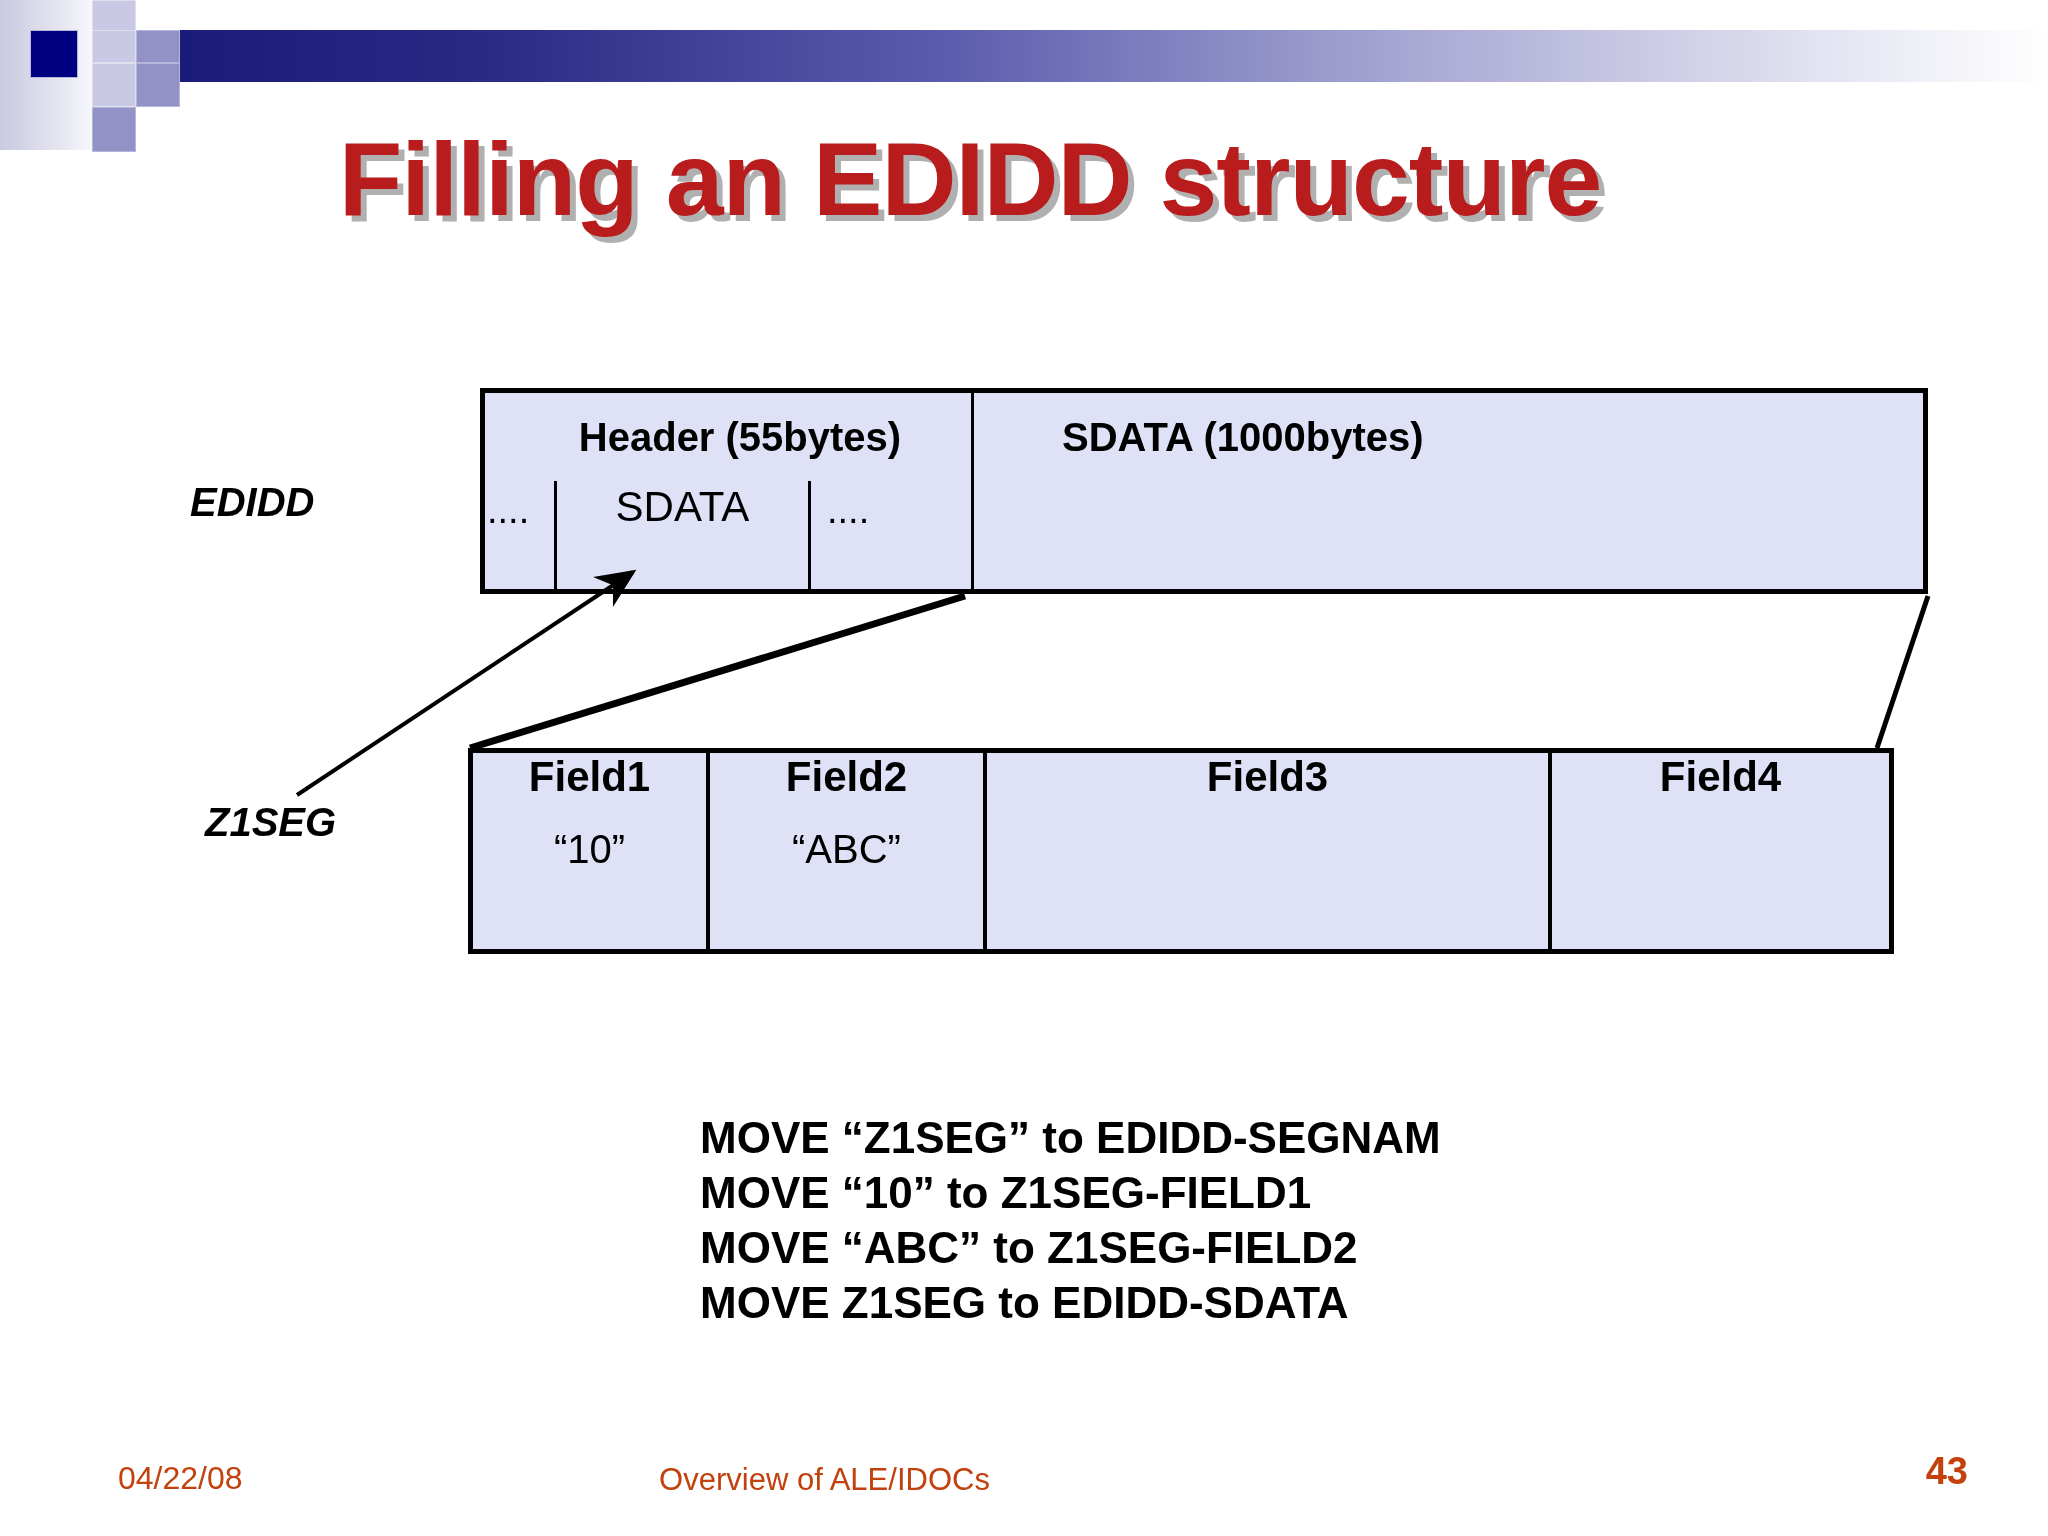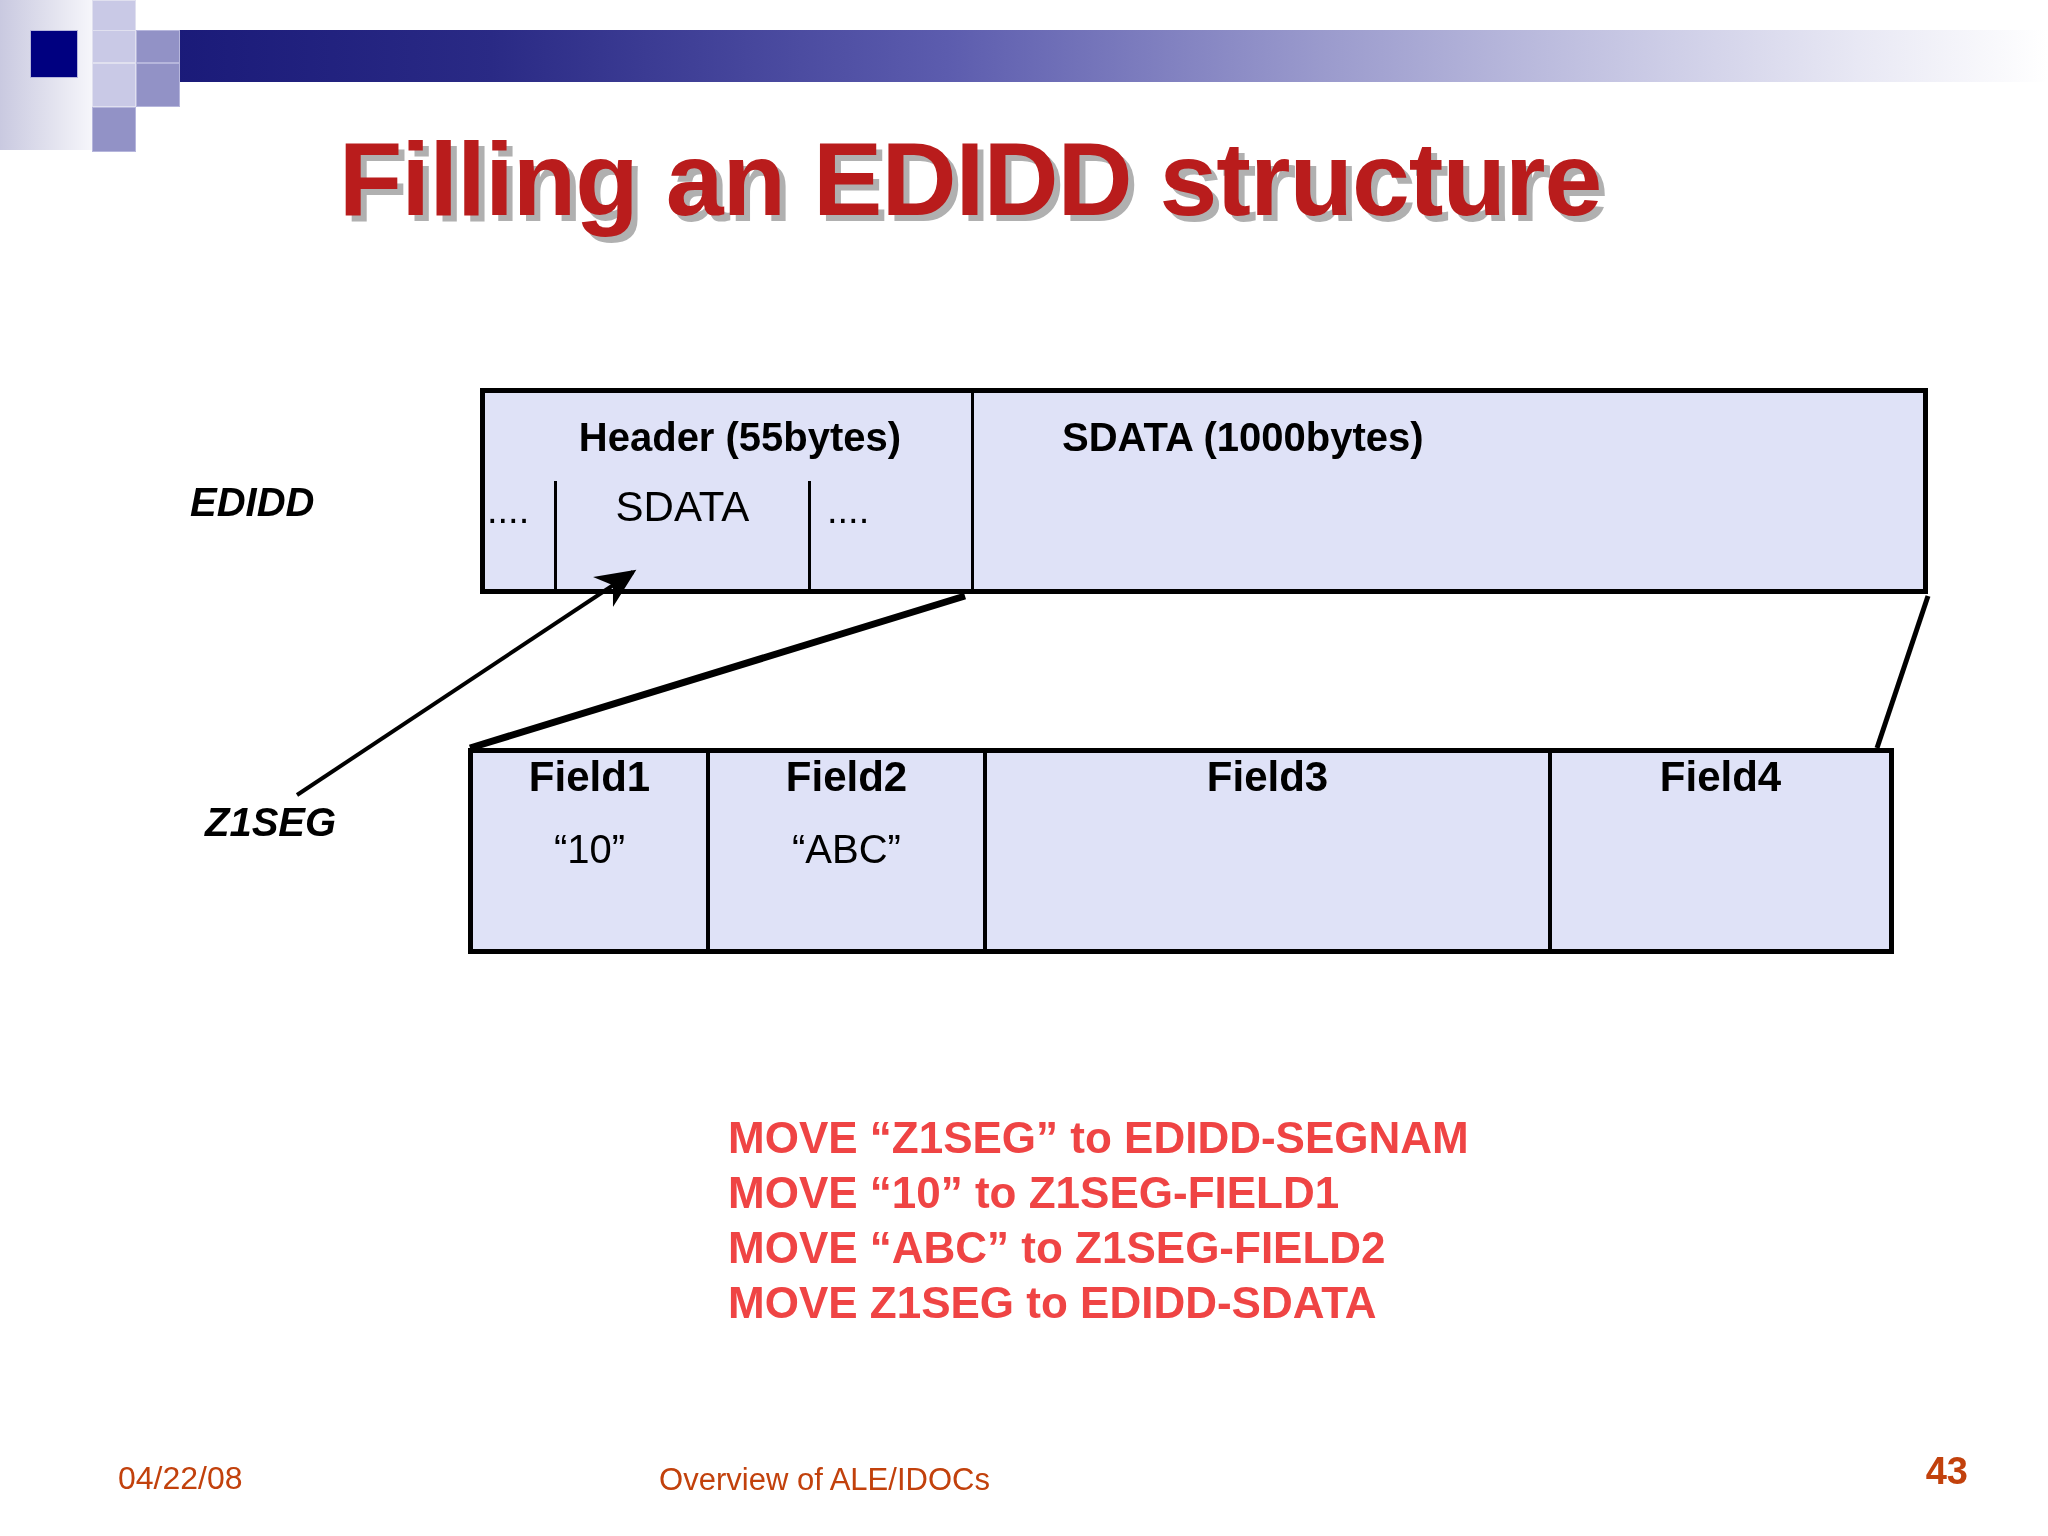--- a/index.html
+++ b/index.html
@@ -222,24 +222,23 @@
     pointer-events: none;
   }
 
   
   #move-block {
     position: absolute;
     left: 700px;
     top: 1110px;
     font-size: 44px;
     font-weight: bold;
-    color: #ef4444;
+    color: #000000;
     line-height: 1.25;
     white-space: nowrap;
-    margin-left: 28px;
   }
   #move-block div { margin: 0; padding: 0; }
 
   
   .footer-text {
     position: absolute;
     color: #c2410c;
     white-space: nowrap;
   }
   #footer-date {

